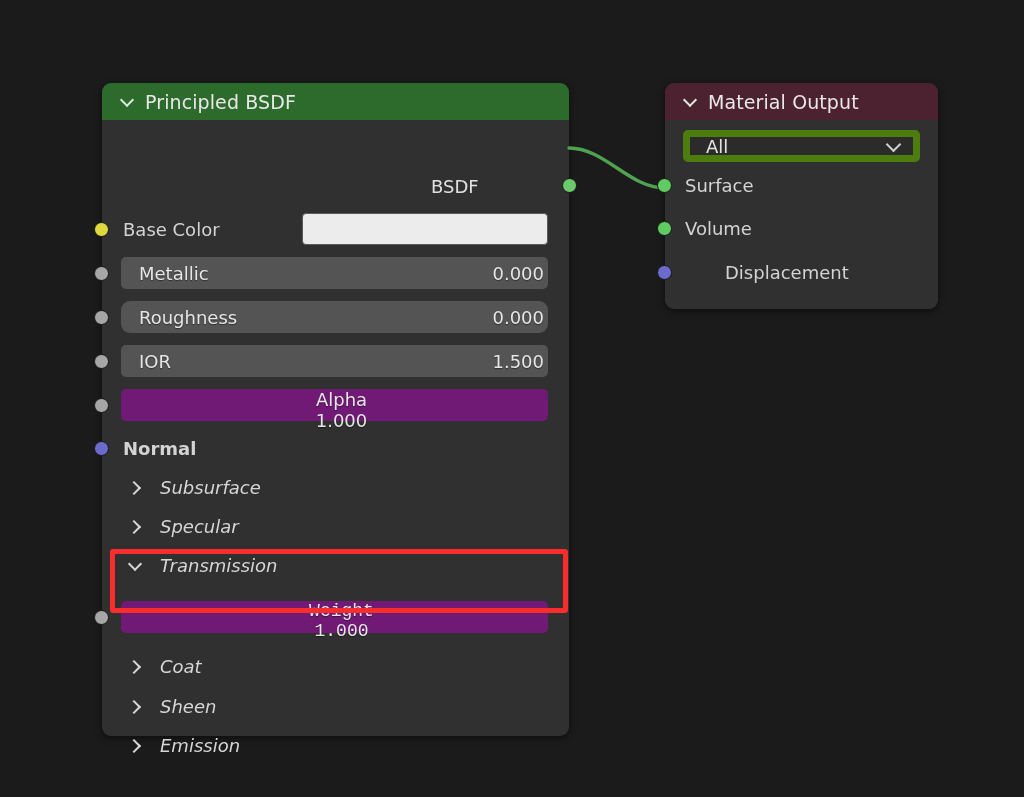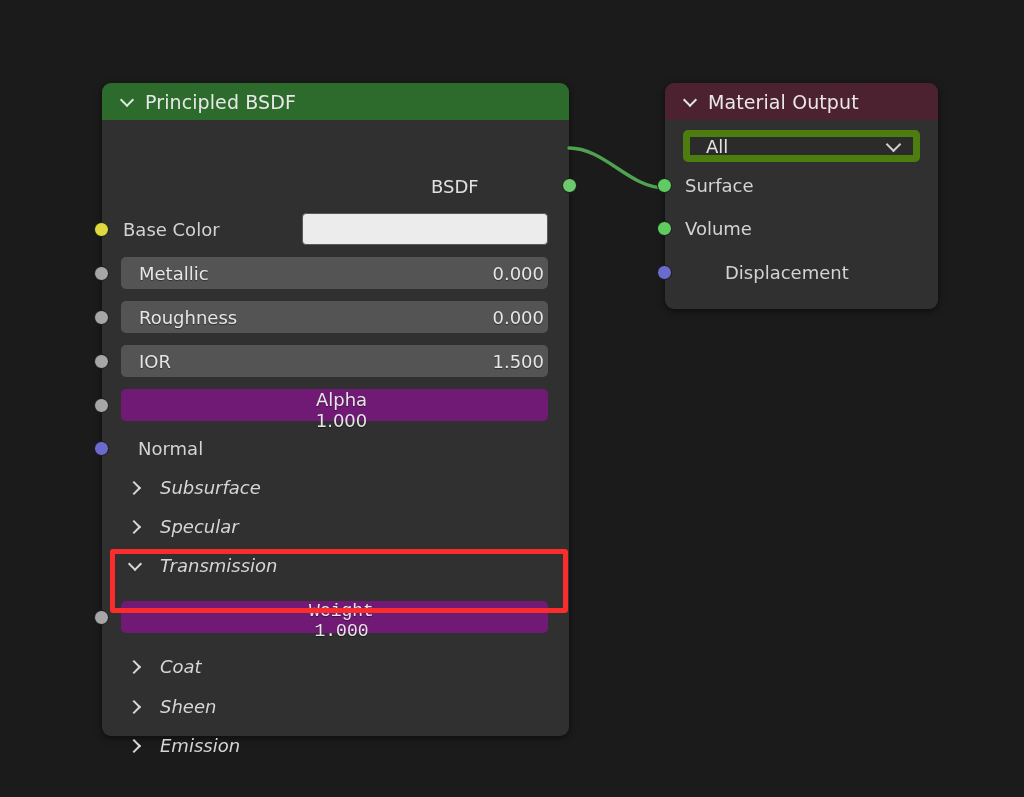--- a/index.html
+++ b/index.html
@@ -182,39 +182,39 @@
       <div class="plainlabel" style="left:21px; top:99px;">Base Color</div>
       <div class="colorswatch" style="background:#ececec; left:200px; top:93px; width:246px;"></div>
 
       <div class="socket" style="background:#a6a6a6; left:-8px; top:146px;"></div>
       <div class="slider" style="left:19px; top:137px; width:427px;">
         <span class="lbl">Metallic</span>
         <span class="val">0.000</span>
       </div>
 
       <div class="socket" style="background:#a6a6a6; left:-8px; top:190px;"></div>
-      <div class="slider" style="left:19px; top:181px; width:427px;">
+      <div class="slider" style="left:19px; top:181px; width:427px;border-radius:9px;">
         <span class="lbl">Roughness</span>
         <span class="val">0.000</span>
       </div>
 
       <div class="socket" style="background:#a6a6a6; left:-8px; top:234px;"></div>
       <div class="slider" style="left:19px; top:225px; width:427px;">
         <span class="lbl">IOR</span>
         <span class="val">1.500</span>
       </div>
 
       <div class="socket" style="background:#a6a6a6; left:-8px; top:278px;"></div>
       <div class="slider active" style="left:19px; top:269px; width:427px;">
         <span class="lbl">Alpha</span>
         <span class="val">1.000</span>
       </div>
 
       <div class="socket" style="background:#6b6bcd; left:-8px; top:321px;"></div>
-      <div class="plainlabel" style="left:36px; top:318px;">Normal</div>
+      <div class="plainlabel" style="left:21px; top:318px;font-weight:bold;">Normal</div>
 
       <div class="panel-toggle" style="left:27px; top:357px;">
         <span class="chev right"></span>
         <span>Subsurface</span>
       </div>
 
       <div class="panel-toggle" style="left:27px; top:396px;">
         <span class="chev right"></span>
         <span>Specular</span>
       </div>

